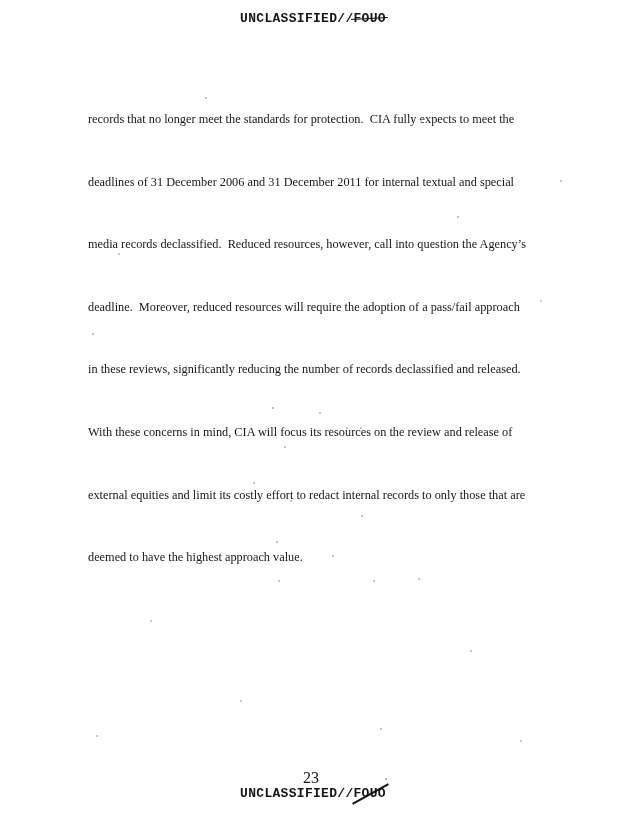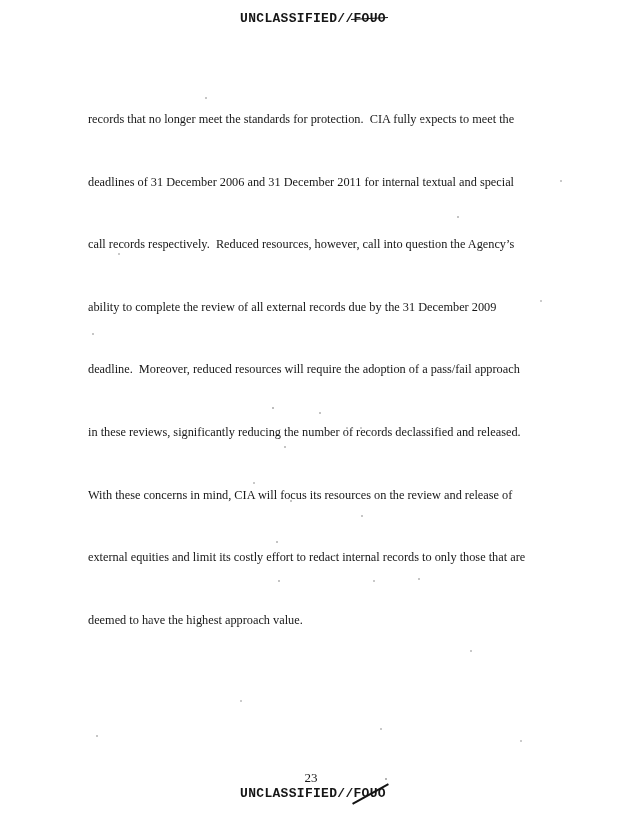--- a/index.html
+++ b/index.html
@@ -81,21 +81,21 @@
     left: 0;
     top: 771px;
     width: 100%;
   }
   .page-number {
     width: 100%;
     padding-right: 18px;
     box-sizing: border-box;
     text-align: center;
     font-family: "Liberation Serif", "DejaVu Serif", serif;
-    font-size: 13px;
+    font-size: 16px;
     line-height: 13px;
     color: #171717;
   }
   .banner-bottom {
     position: static;
     margin-top: 2px;
   }
   
   .noise {
     position: absolute;
@@ -138,22 +138,21 @@
 </head>
 <body>
 
 <div class="page">
 
   <div class="banner banner-top"><span>UNCLASSIFIED//</span><span class="strike-h">FOUO</span></div>
 
   <div class="para">
     <div class="line">records that no longer meet the standards for protection.  CIA fully expects to meet the</div>
     <div class="line">deadlines of 31 December 2006 and 31 December 2011 for internal textual and special</div>
-    <div class="line">call records respectively.  Reduced resources, however, call into question the Agency’s</div>
-    <div class="line">ability to complete the review of all external records due by the 31 December 2009</div>
+    <div class="line">media records declassified.  Reduced resources, however, call into question the Agency’s</div>
     <div class="line">deadline.  Moreover, reduced resources will require the adoption of a pass/fail approach</div>
     <div class="line">in these reviews, significantly reducing the number of records declassified and released.</div>
     <div class="line">With these concerns in mind, CIA will focus its resources on the review and release of</div>
     <div class="line">external equities and limit its costly effort to redact internal records to only those that are</div>
     <div class="line">deemed to have the highest approach value.</div>
   </div>
 
   <div class="footer">
     <div class="page-number">23</div>
     <div class="banner banner-bottom"><span>UNCLASSIFIED//</span><span class="strike-d">FOUO</span></div>

